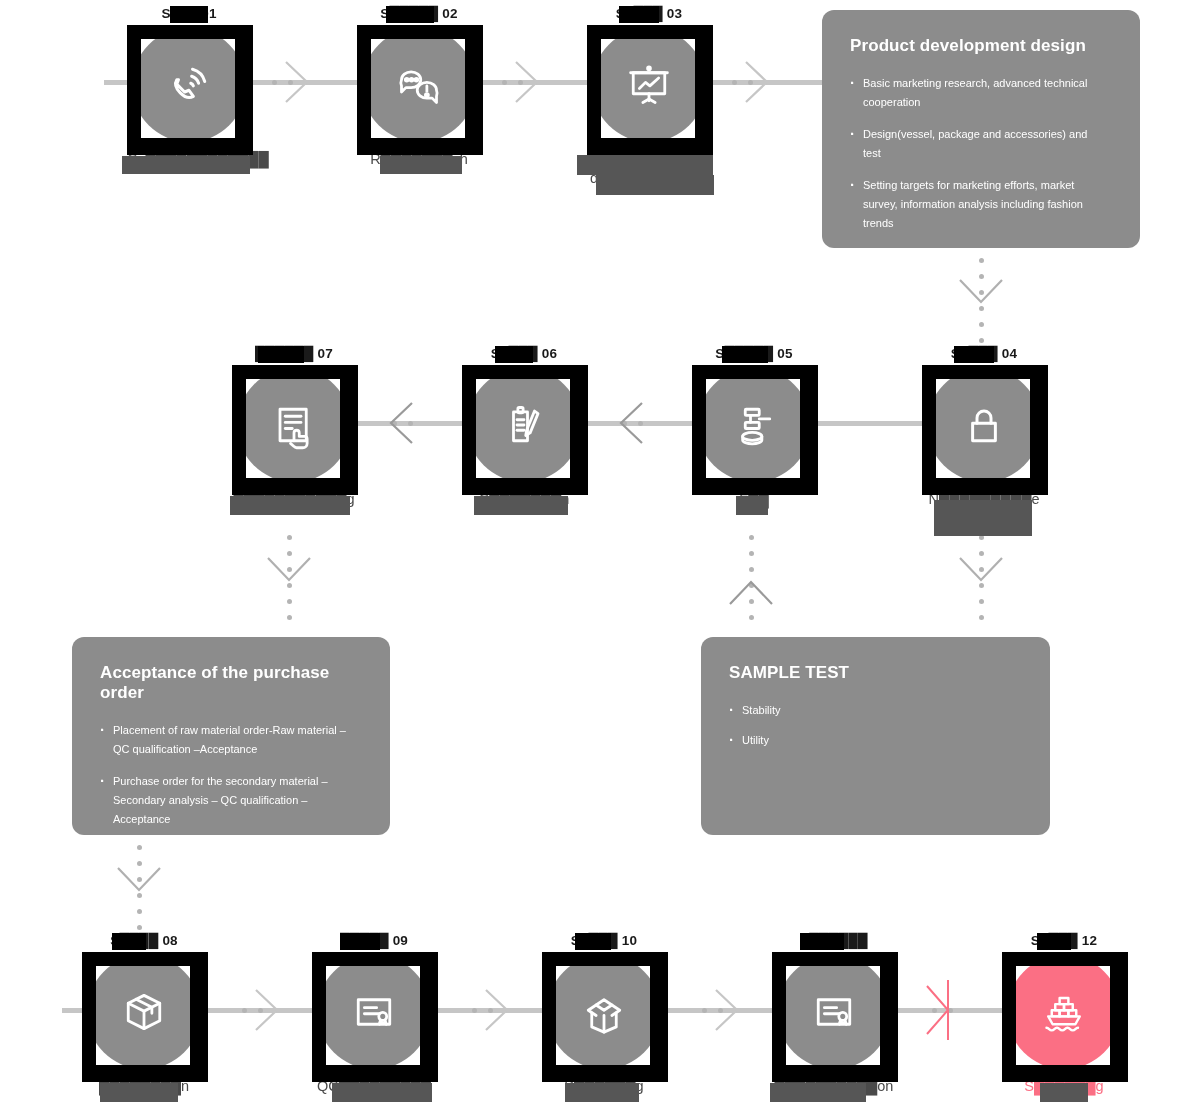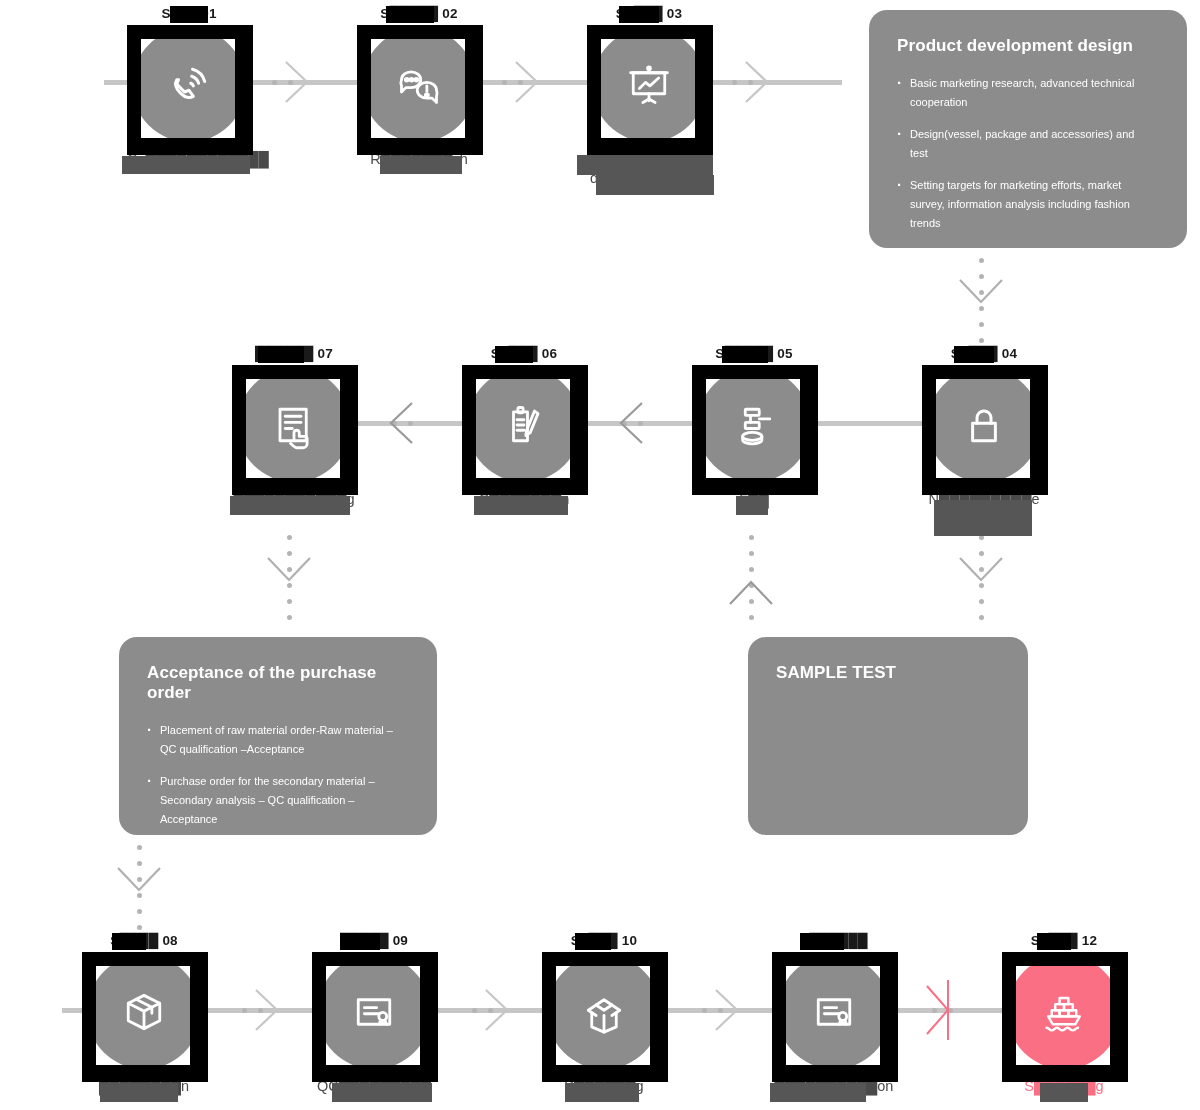--- a/index.html
+++ b/index.html
@@ -45,22 +45,22 @@
   .vdots{position:absolute;width:5px;z-index:1;}
   .vdots i{display:block;width:5px;height:5px;border-radius:50%;background:#b4b4b4;margin-bottom:11px;}
   .hdots{position:absolute;z-index:2;display:flex;gap:11px;}
   .hdots i{width:5px;height:5px;border-radius:50%;background:#b4b4b4;display:block;}
 
   .chev{position:absolute;z-index:3;}
   .chev svg{display:block;overflow:visible;}
 
   
   .panel{
-    position:absolute;background:#8c8c8c;border-radius:18px;color:#fff;
-    box-sizing:border-box;padding:26px 44px 24px 28px;z-index:4;margin-left:47px;
+    position:absolute;background:#8c8c8c;border-radius:12px;color:#fff;
+    box-sizing:border-box;padding:26px 44px 24px 28px;z-index:4;
   }
   .panel h3{
     margin:0 0 18px 0;font-size:17px;font-weight:bold;letter-spacing:.1px;
   }
   .panel ul{list-style:none;margin:0;padding:0;}
   .panel li{
     font-size:11px;line-height:19px;margin-bottom:13px;
     padding-left:13px;position:relative;
   }
   .panel li:last-child{margin-bottom:0;}
@@ -359,23 +359,27 @@
   </div>
 
   <div class="panel" style="left:72px;top:637px;width:318px;height:198px;">
     <h3>Acceptance of the purchase order</h3>
     <ul>
       <li>Placement of raw material order-Raw material – QC qualification –Acceptance</li>
       <li>Purchase order for the secondary material – Secondary analysis – QC qualification –Acceptance</li>
     </ul>
   </div>
 
-  <div class="panel" style="left:701px;top:637px;width:280px;height:198px;">
+  <div class="panel" style="left:701px;top:637px;width:349px;height:198px;">
     <h3>SAMPLE TEST</h3>
     <div class="cols">
+      <ul>
+        <li>Stability</li>
+        <li>Utility</li>
+      </ul>
     </div>
   </div>
 
   <div class="vdots" style="left:137px;top:845px;">
     <i></i>
       <i></i>
       <i></i>
       <i></i>
       <i></i>
       <i></i>

